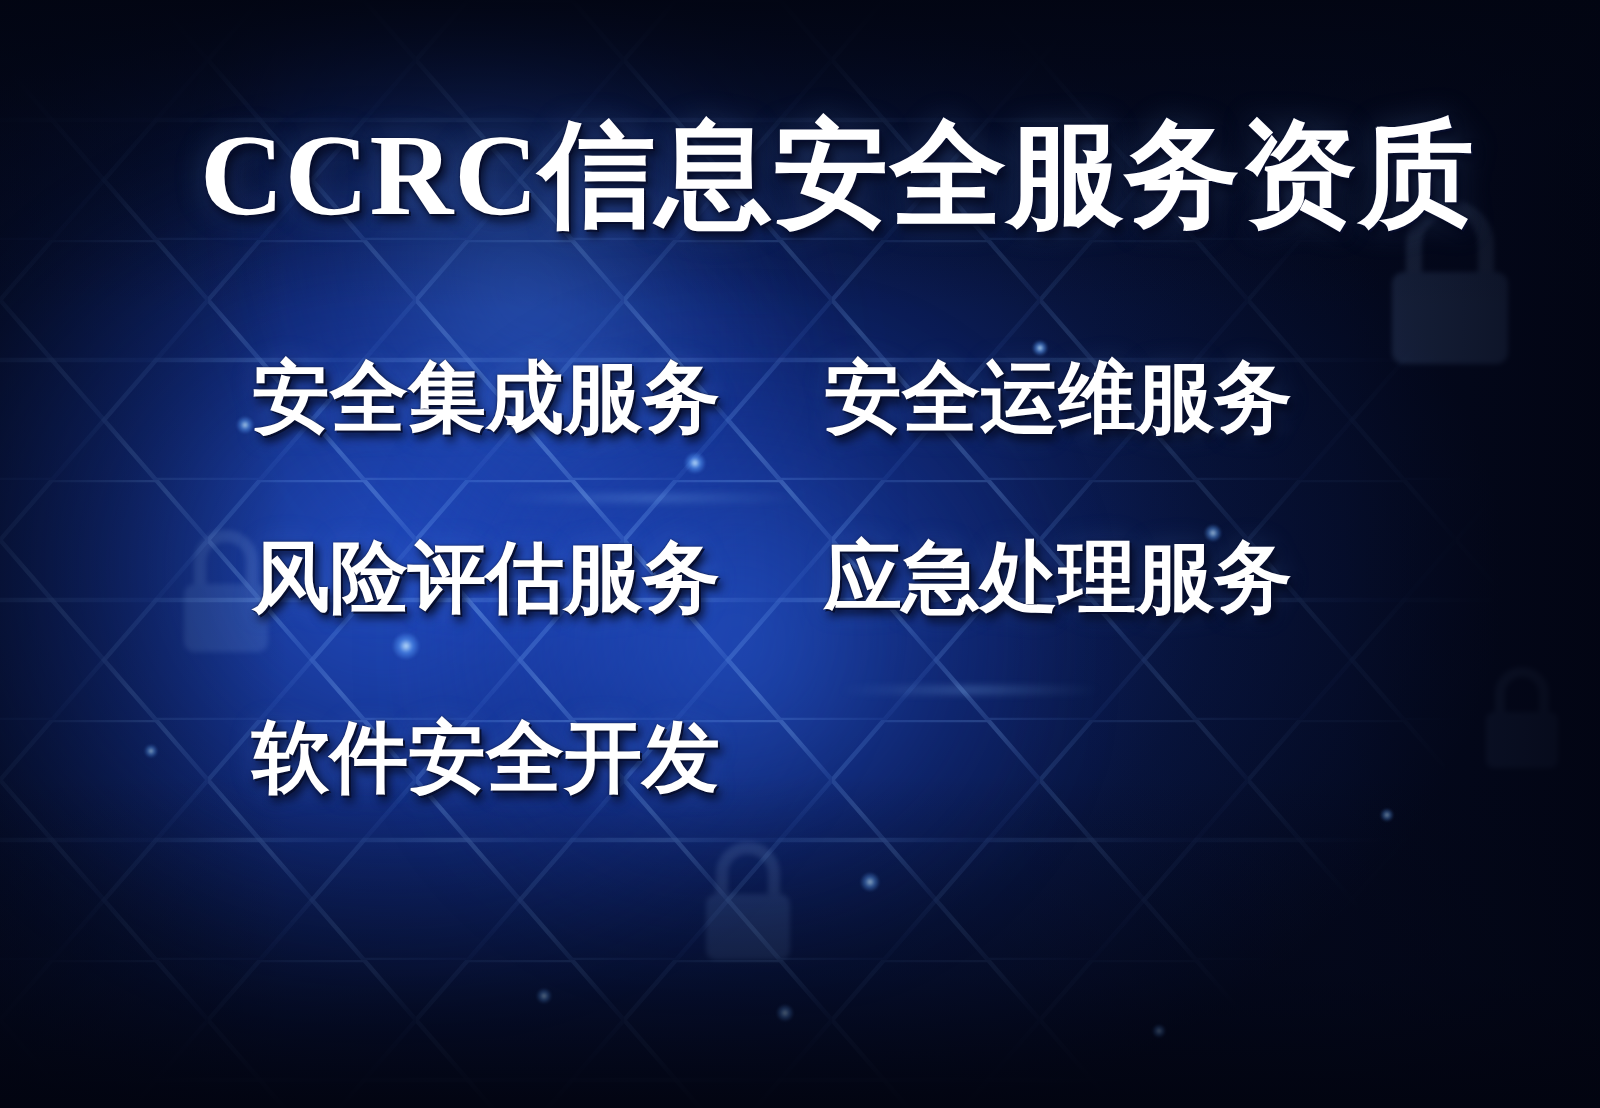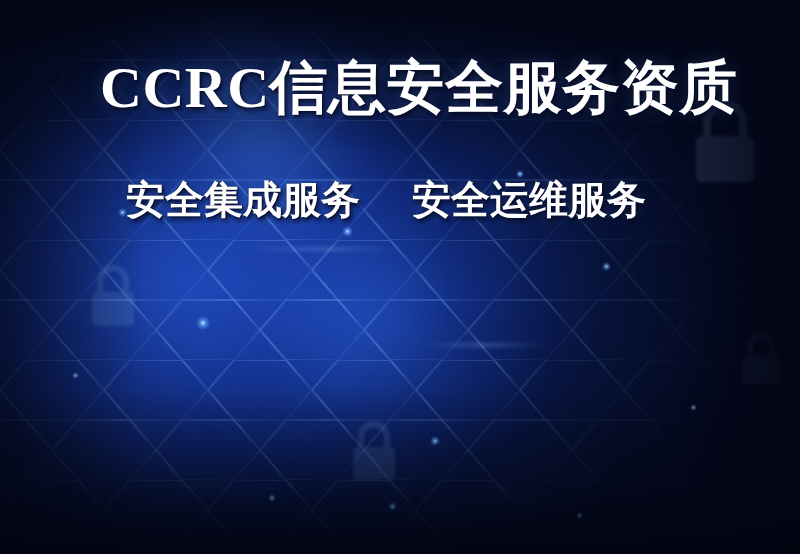--- a/index.html
+++ b/index.html
@@ -219,22 +219,27 @@
 
     <div class="poster-title">CCRC信息安全服务资质</div>
 
     <div class="service-grid">
 
       <div class="service-row">
         <div class="service-cell col-1">安全集成服务</div>
         <div class="service-cell col-2">安全运维服务</div>
       </div>
 
-
-      <div class="service-row">
+      <div class="service-row">
+        <div class="service-cell col-1">风险评估服务</div>
+        <div class="service-cell col-2">应急处理服务</div>
+      </div>
+
+      <div class="service-row">
+        <div class="service-cell col-1">软件安全开发</div>
       </div>
 
       <div class="service-row">
       </div>
 
     </div>
   </div>
 </div>
 
 </body></html>

